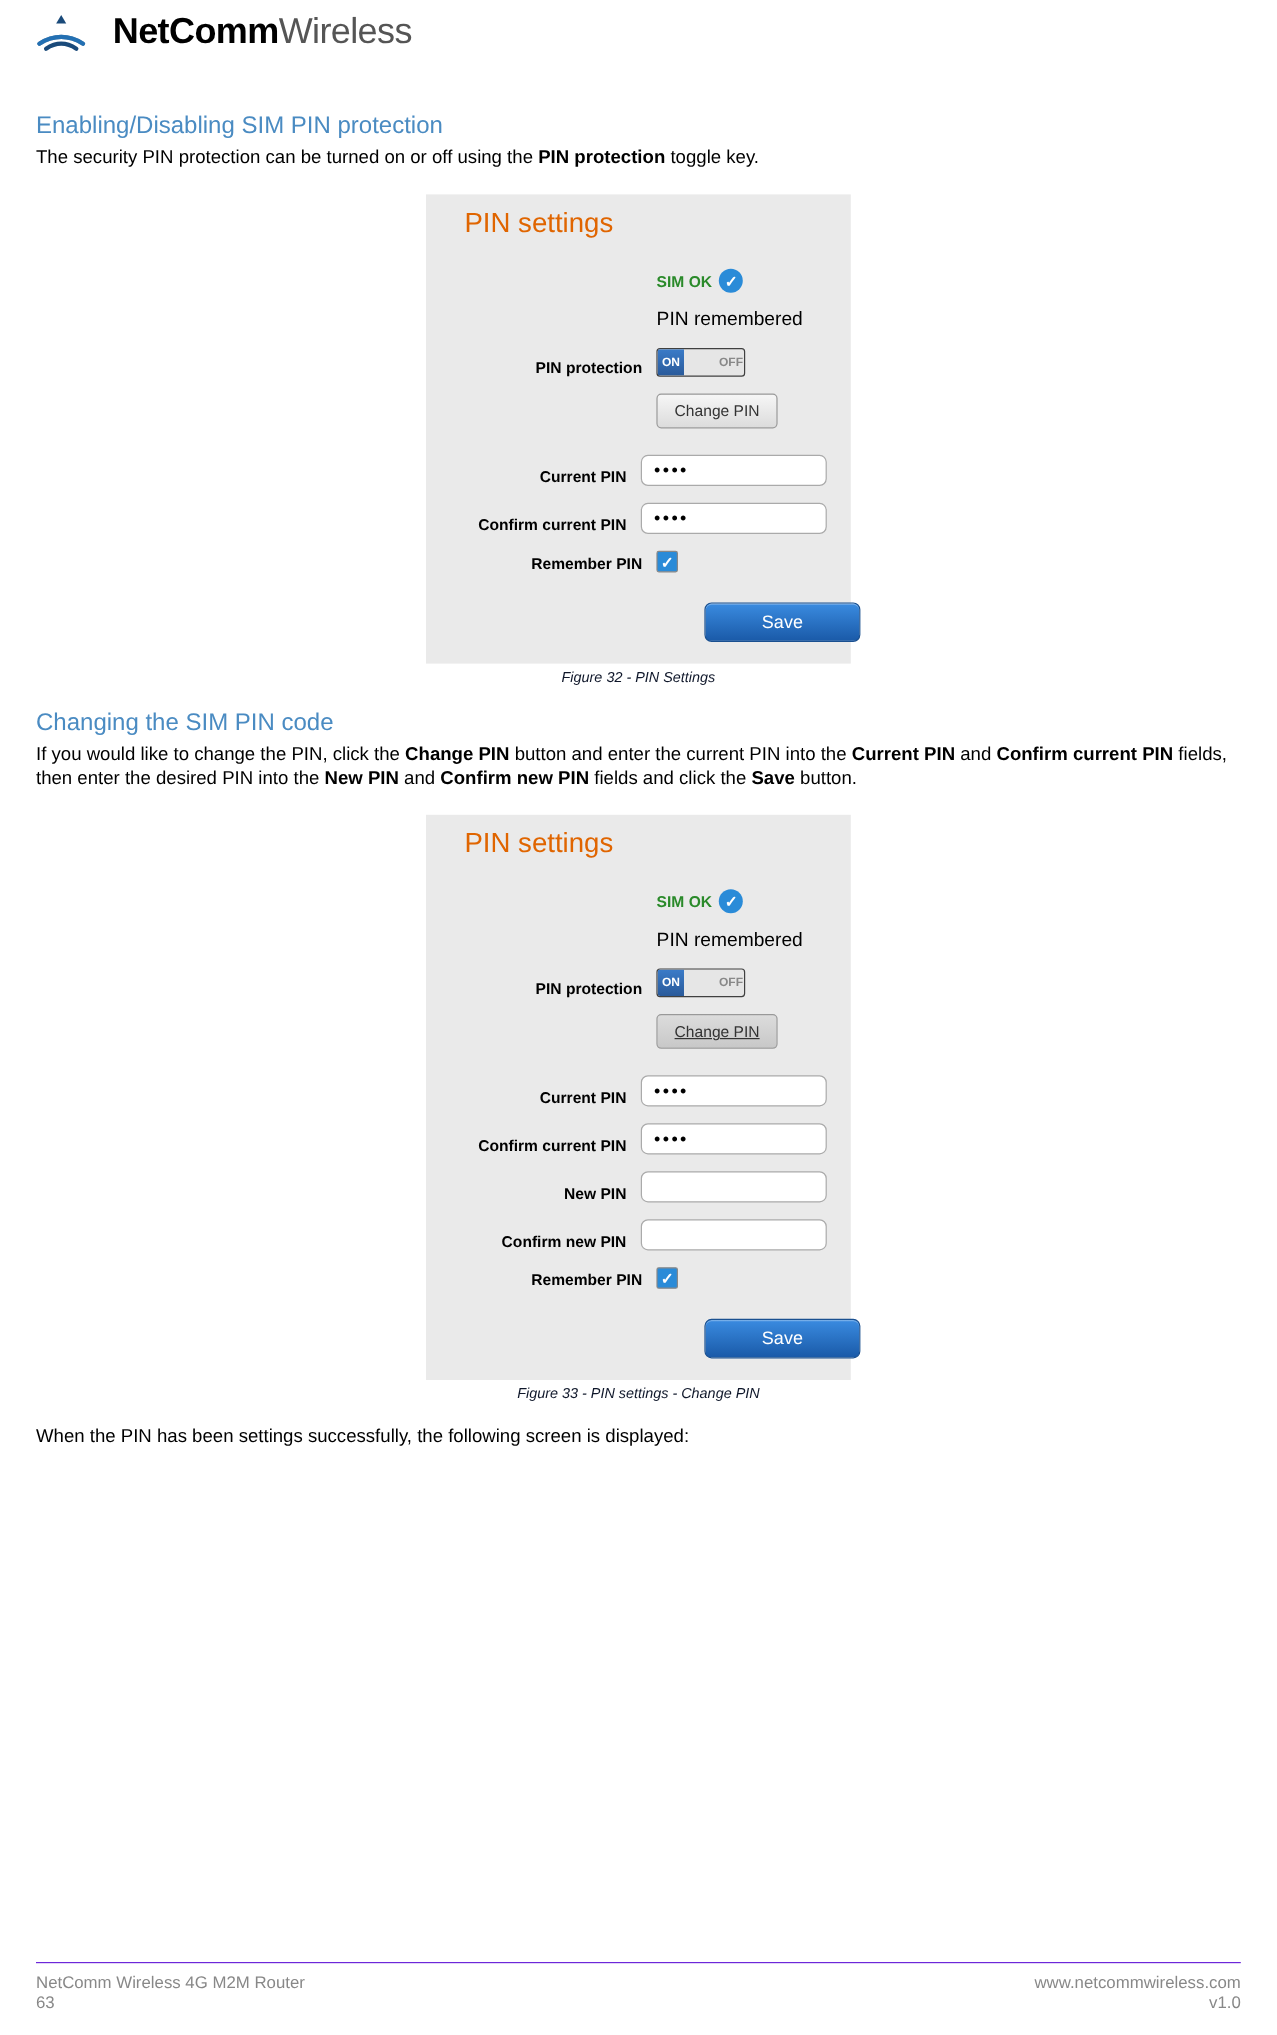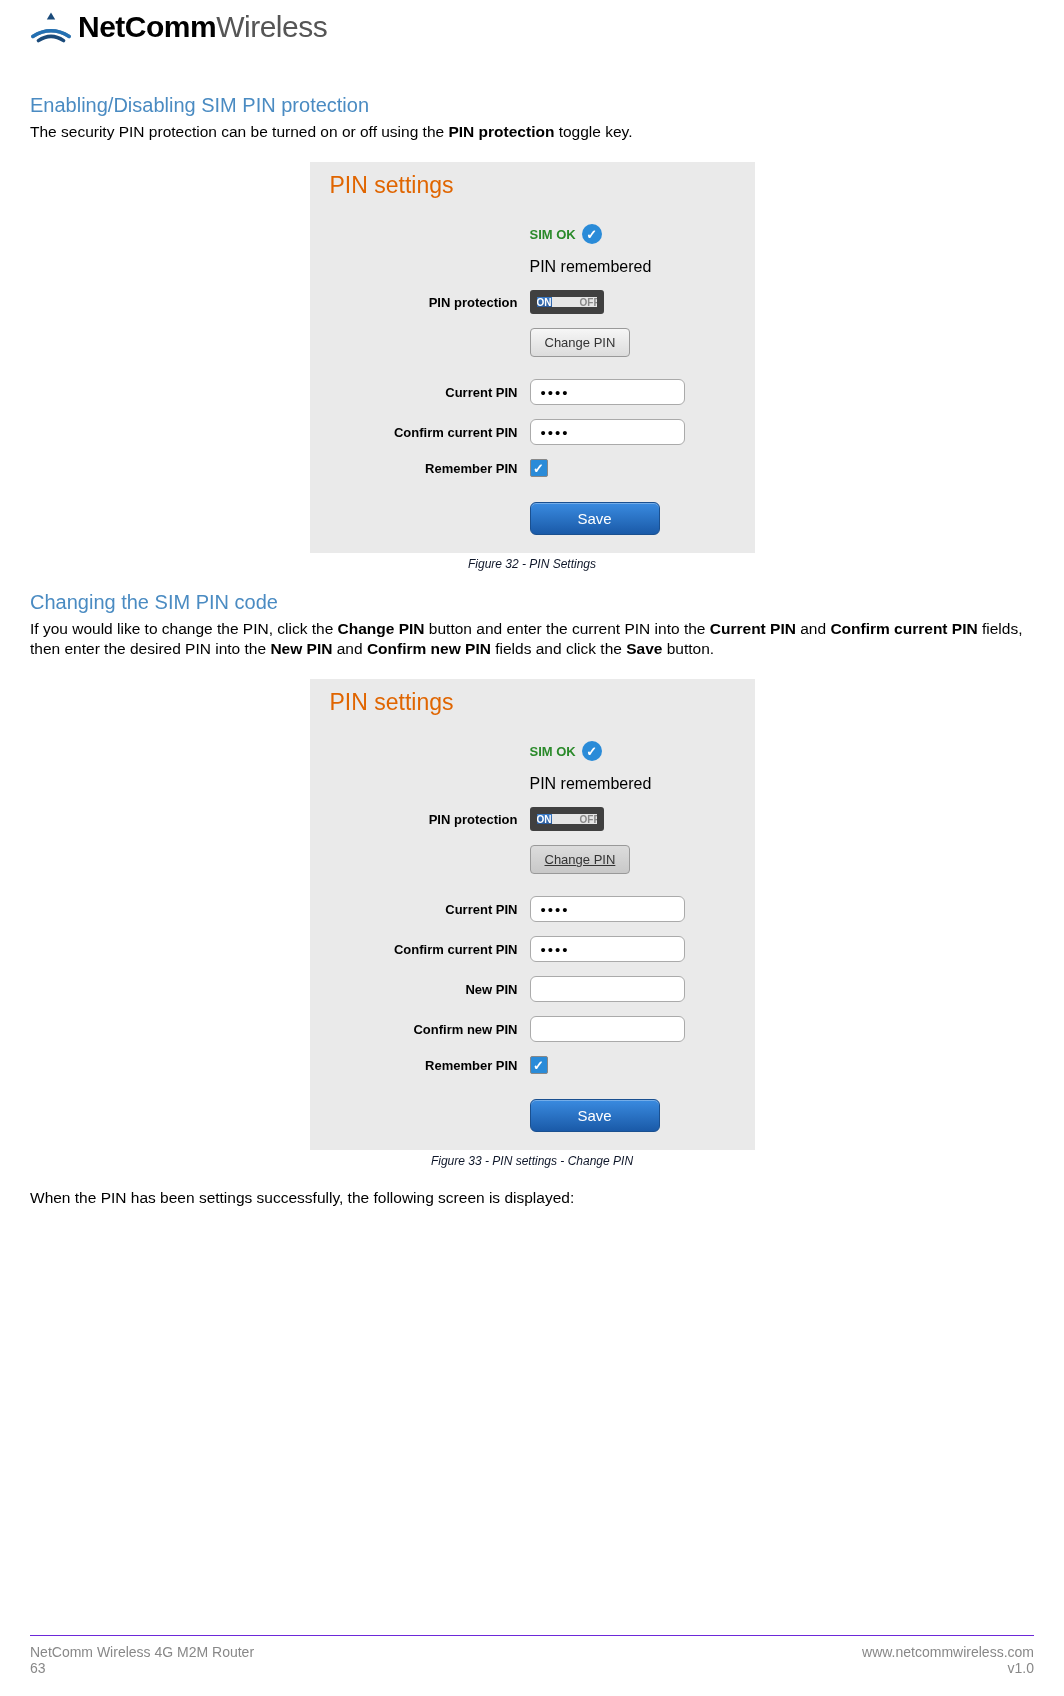--- a/index.html
+++ b/index.html
@@ -8,57 +8,57 @@
     height: 1696px;
     background: #fff;
     font-family: Arial, Helvetica, sans-serif;
     color: #000;
     position: relative;
     padding: 10px 30px 0 30px;
   }
   .header-logo {
     display: flex;
     align-items: center;
-    gap: 6px;
+    gap: 22px;
     margin-bottom: 50px;
   }
   .logo-icon {
     display: flex;
     flex-direction: column;
     gap: 2px;
     align-items: center;
     padding-top: 2px;
   }
   .logo-text { font-size: 30px; letter-spacing: -0.5px; }
   .logo-bold { font-weight: 700; color: #000; }
   .logo-light { font-weight: 300; color: #555; }
   .section-title { color: #4a8bc2; font-size: 20px; font-weight: 400; margin-top: 20px; margin-bottom: 5px; }
   .body-text { font-size: 15.5px; line-height: 1.3; margin-bottom: 8px; }
   .bold { font-weight: 700; }
   .caption { text-align: center; font-style: italic; color: #0f172a; font-size: 12px; margin-top: 4px; margin-bottom: 20px; }
   .panel-wrap { display: flex; justify-content: center; margin-top: 20px; }
   .panel {
-    width: 445px;
+    width: 354px;
     background: #eaeaea;
-    padding: 10px 20px 18px 20px;
+    padding: 10px 20px 18px 32px;
     font-family: Verdana, Geneva, sans-serif;
   }
   .panel-h { color: #e06500; font-size: 23px; font-weight: 400; margin-bottom: 25px; }
-  .row { display: flex; align-items: center; margin-bottom: 14px; }
+  .row { display: flex; align-items: flex-end; margin-bottom: 14px; }
   .row .lbl { width: 200px; text-align: right; padding-right: 12px; font-size: 13px; font-weight: 700; color: #000; }
   .row .ctrl { width: 180px; text-align: left; display: flex; align-items: center; }
   .sim-ok { color: #2a8a2a; font-weight: 700; font-size: 13px; }
   .check-badge {
     display: inline-flex; width: 20px; height: 20px; border-radius: 50%;
     background: #2a8bd8; color: #fff; align-items: center; justify-content: center;
     font-size: 13px; font-weight: 700; margin-left: 6px;
   }
   .pin-remembered { font-size: 16px; color: #000000; }
   .toggle {
-    display: inline-flex; width: 74px; height: 24px; border: 7px solid #404040;
+    display: inline-flex; width: 74px; height: 24px; border: 1px solid #404040;
     border-radius: 3px; overflow: hidden; font-size: 10px; font-weight: 700;
     background: #e6e6e6;
   }
   .toggle .on {
     flex: 1; background: linear-gradient(#3a7bc8,#2a5a9a); color: #fff;
     display: flex; align-items: center; justify-content: center;
   }
   .toggle .off {
     flex: 1; color: #888; display: flex; align-items: center; justify-content: center; margin-left: 28px;
   }

